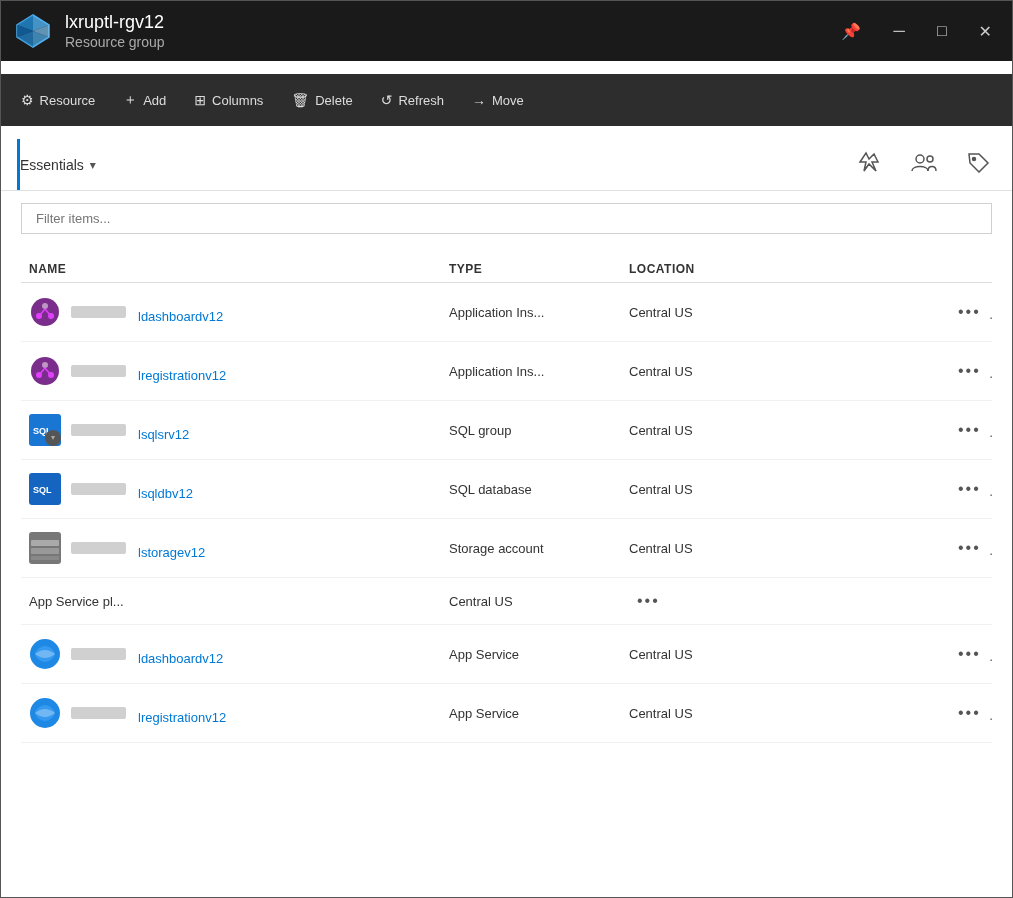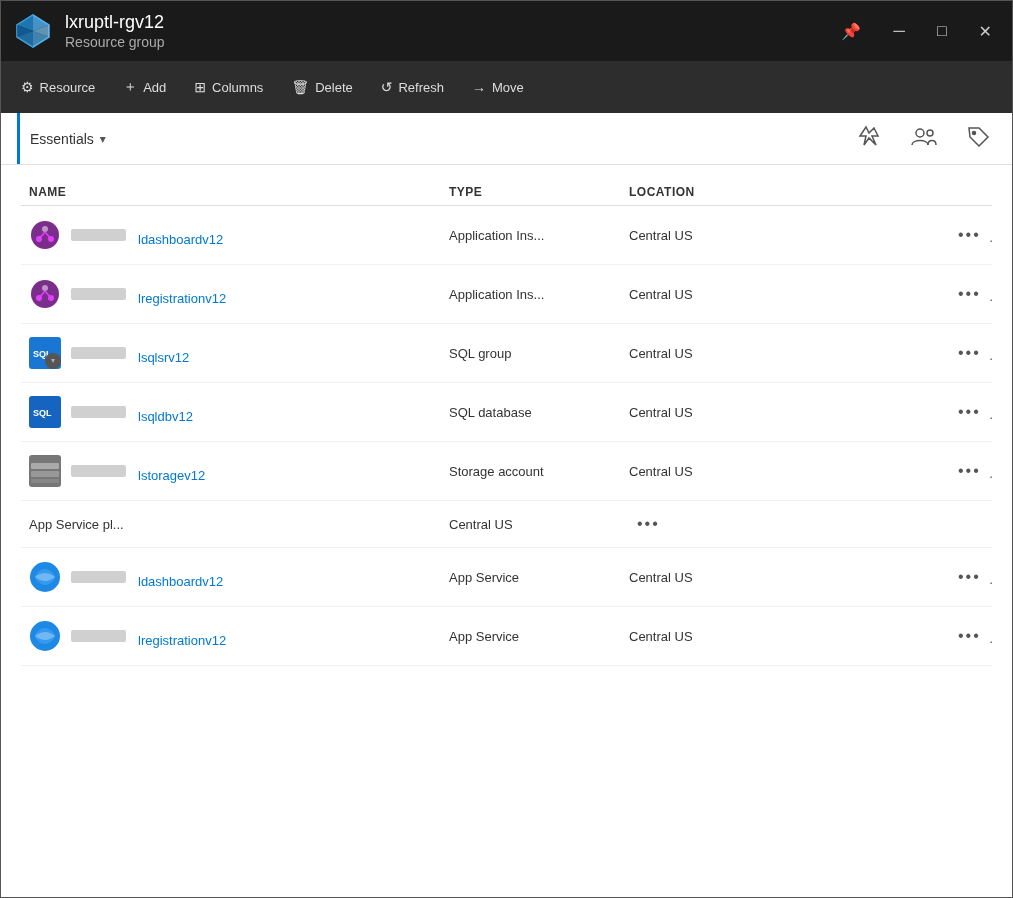--- a/index.html
+++ b/index.html
@@ -10,20 +10,21 @@
       height: 898px;
       overflow: hidden;
     }
     .window {
       width: 1013px;
       height: 898px;
       background: #fff;
       border: 1px solid #555;
       display: flex;
       flex-direction: column;
+      gap: 13px;
     }
     
     .title-bar {
       background: #1a1a1a;
       color: #fff;
       display: flex;
       align-items: center;
       padding: 0 12px;
       height: 60px;
       flex-shrink: 0;
@@ -105,21 +106,21 @@
       border-bottom: 1px solid #e0e0e0;
       padding: 0 16px;
       height: 52px;
       flex-shrink: 0;
     }
     .essentials-left {
       display: flex;
       align-items: center;
       gap: 6px;
       border-left: 3px solid #0078d4;
-      padding-left: 10px;
+      padding-left: 0;
       height: 100%;
     }
     .essentials-label {
       font-size: 14px;
       font-weight: 500;
       color: #333;
     }
     .essentials-chevron {
       font-size: 12px;
       color: #555;
@@ -309,20 +310,23 @@
         </button>
         <button class="essentials-icon-btn" title="Tags">
           <svg width="26" height="22" viewBox="0 0 26 22" fill="none" stroke="#555" stroke-width="1.5">
             <path d="M3 3 L13 3 L22 12 L13 21 L4 12 Z"></path>
             <circle cx="8" cy="8" r="1.5" fill="#555"></circle>
           </svg>
         </button>
       </div>
     </div>
 
+    <div class="filter-bar">
+      <input class="filter-input" type="text" placeholder="Filter items..." style="">
+    </div>
 
     <div class="resource-table">
       <div class="table-header">
         <div class="table-header-cell">NAME</div>
         <div class="table-header-cell">TYPE</div>
         <div class="table-header-cell">LOCATION</div>
         <div class="table-header-cell"></div>
       </div>
 
       <div id="table-body">

